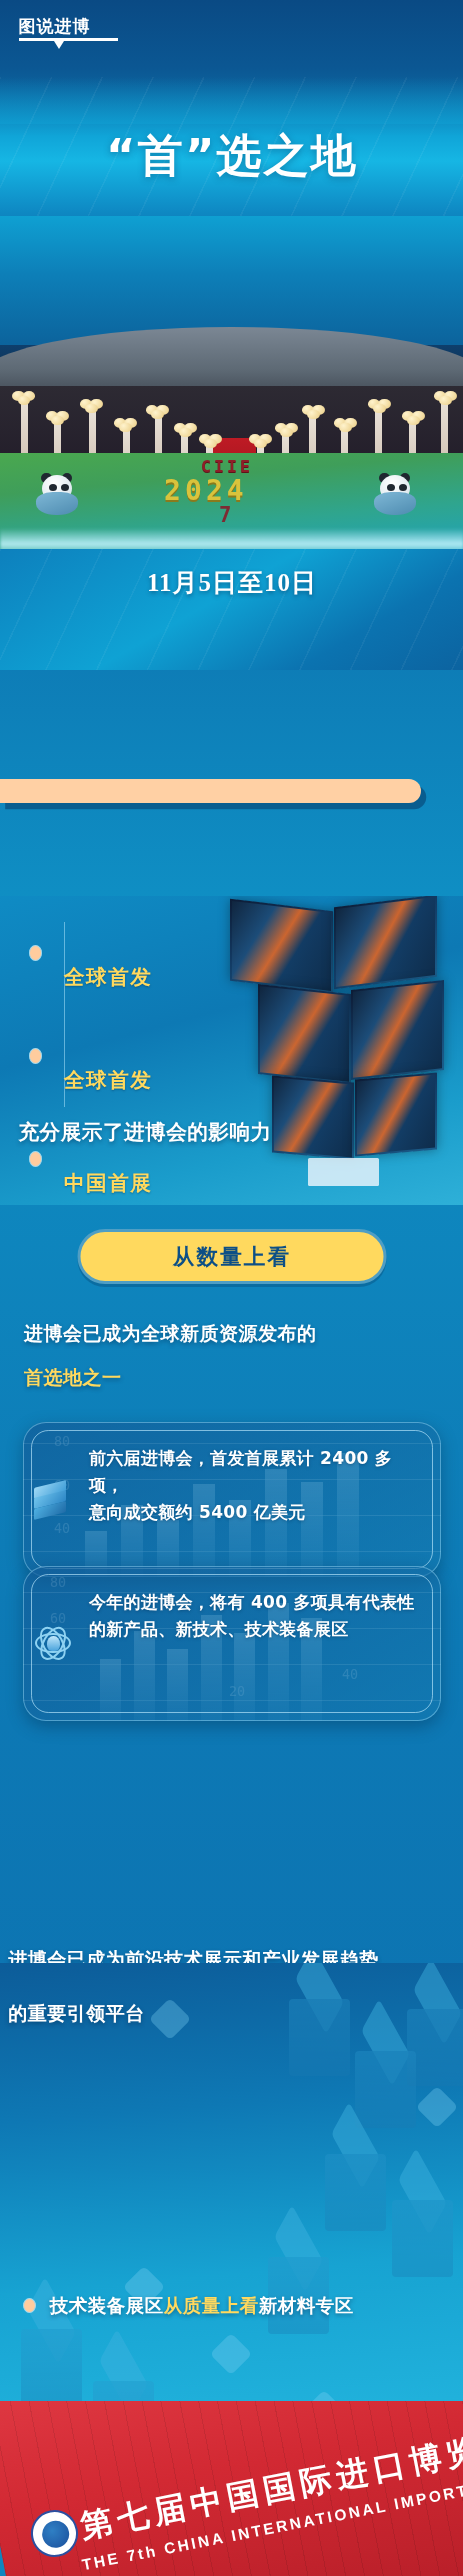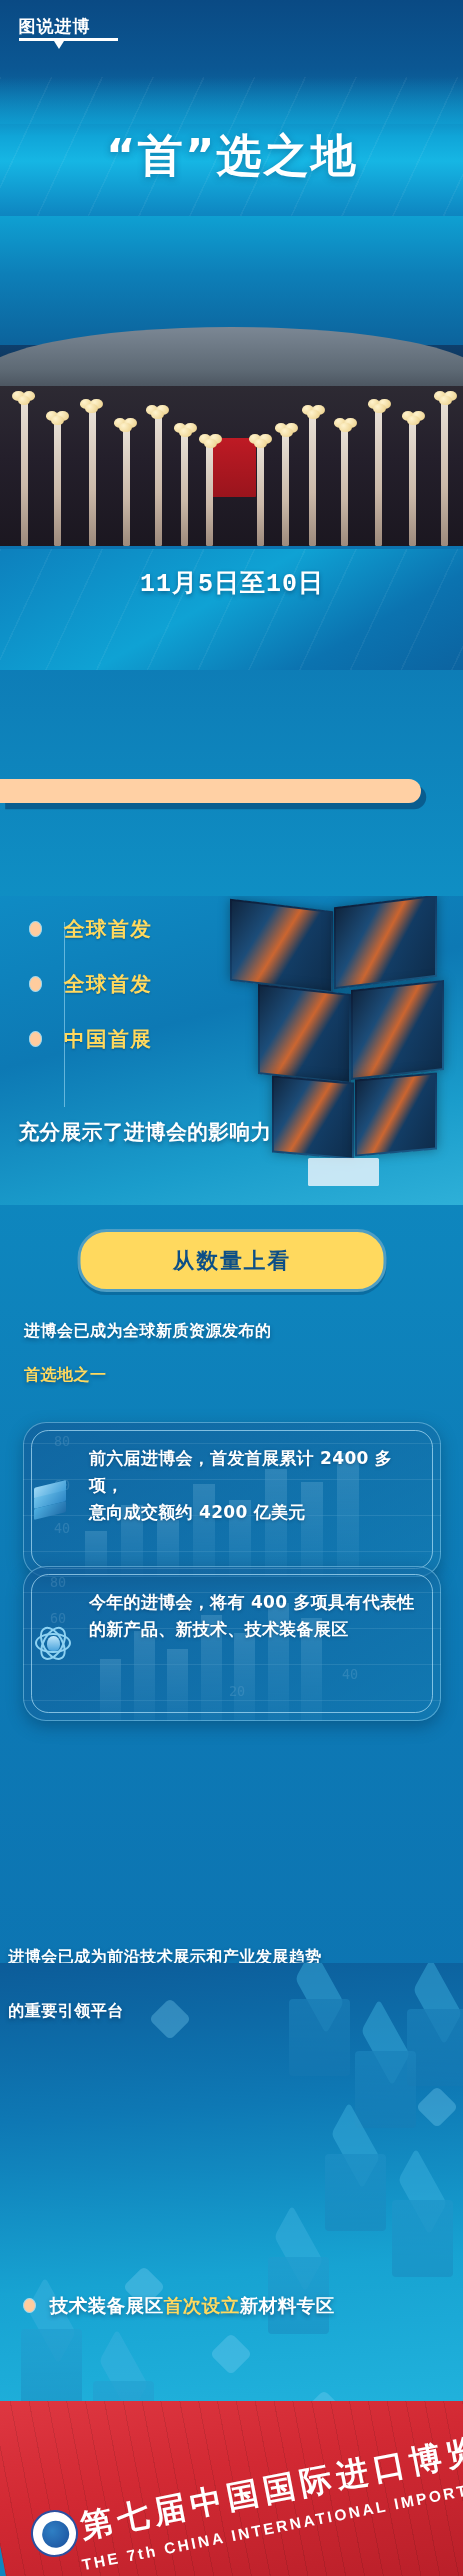--- a/index.html
+++ b/index.html
@@ -74,48 +74,48 @@
   .ciie-year{ position:absolute; left:164px; top:20.6px; font-size:28px; font-weight:bold;
      color:#d9c33c; letter-spacing:4.1px; font-family:"DejaVu Sans Mono",monospace; text-shadow:0 1.5px 0 #8a7a1c; }
   .ciie-seven{ position:absolute; left:219px; top:50px; font-size:20.6px; font-weight:bold;
      color:#7d2b33; font-family:"DejaVu Sans Mono",monospace; }
 
   
   #dateband { top:549px; height:121px;
      background:linear-gradient(150deg,#0d80bd 0%,#0fa2d4 45%,#0b73b0 75%,#0c63a0 100%); }
   .date-lines { position:absolute; left:0; right:0; top:566px; text-align:center; z-index:5; }
   .date-lines .l1 { font-size:25px; font-weight:bold; color:#fff; letter-spacing:1px;
-     text-shadow:0 1.5px 4.6px rgba(0,35,70,.45); font-family:Liberation Mono, monospace; }
+     text-shadow:0 1.5px 4.6px rgba(0,35,70,.45); font-family:Liberation Serif, serif; }
   .date-lines .l2 { margin-top:6.2px; font-size:21.6px; font-weight:bold; color:#fff; letter-spacing:0.5px;
      text-shadow:0 1.5px 4.6px rgba(0,35,70,.45); font-family:"DejaVu Sans","Liberation Sans",sans-serif; }
 
   
   .pill-peach { position:absolute; left:0; width:421px; background:#ffd0a4;
      border-radius:0 27px 27px 0; box-shadow:5.2px 6.2px 0 rgba(5,58,104,.55);
      display:flex; align-items:center; }
   .pill-peach .ptxt { padding:11.3px 15.5px 12.4px 35px; font-size:18px; font-weight:bold;
      color:#0d4f86; line-height:1.45; letter-spacing:0.5px;
      font-family:"DejaVu Sans","Liberation Sans",sans-serif; }
 
   
   .pill-yellow { position:absolute; left:50%; transform:translateX(-50%);
-     width:309px; height:63px; background:#ffd95e; border:3.1px solid #4f9ec4;
+     width:309px; height:55px; background:#ffd95e; border:3.1px solid #4f9ec4;
      border-radius:29px; display:flex; align-items:center; justify-content:center;
      box-shadow:0 3.1px 0 rgba(4,56,100,.3); }
   .pill-yellow span { font-size:21.6px; font-weight:bold; color:#0d4f86; letter-spacing:2.1px;
      font-family:"DejaVu Sans","Liberation Sans",sans-serif; }
 
   
   .blist { position:absolute; left:29px; }
   .bline { display:flex; align-items:center; margin-bottom:27px; position:relative; }
   .bdot { width:13.4px; height:15.5px; border-radius:50%; background:#ffcc9e;
      border:1px solid #9fd8ef; flex:0 0 auto; }
   .blabel { margin-left:21.6px; font-size:20.6px; font-weight:bold; color:#ffd95e;
      letter-spacing:1.5px; font-family:"DejaVu Sans","Liberation Sans",sans-serif;
-     text-shadow:0 1px 2.1px rgba(0,40,75,.4); }
+     text-shadow:0 1px 2.1px rgba(0,40,75,.4);margin-top:48px; }
   .brail { position:absolute; left:35px; width:1px; background:rgba(170,225,250,.55); }
 
   
   #screens { top:896px; height:309px;
      background:linear-gradient(165deg,#0f8bc4 0%,#0d79b4 40%,#1a9ccb 75%,#2eb0d8 100%); }
   .scr-block { position:absolute; background:linear-gradient(150deg,#0d1c36,#123a63 45%,#1b5f8d);
      box-shadow:0 0 11.3px rgba(0,0,0,.35); }
   .scr-block:after{ content:""; position:absolute; inset:2.1px;
      background:linear-gradient(120deg,#10263f 0%,#1d4f7c 30%,#e06a2a 48%,#123b63 62%,#0d2744 100%); opacity:.9; }
   .mediactr { position:absolute; left:308px; top:262px; width:71px; height:28px;
@@ -177,21 +177,21 @@
      border-radius:50%; background:radial-gradient(circle at 40% 35%,#2f7fc4,#1b4f9b); }
 
   
   .ctext { position:absolute; left:0; right:0; text-align:center;
      font-size:19px; font-weight:bold; line-height:1.5; letter-spacing:0.5px;
      font-family:"DejaVu Sans","Liberation Sans",sans-serif;
      text-shadow:0 1.5px 4.1px rgba(0,35,70,.45); }
   .white { color:#ffffff; }
   .yellow { color:#ffd95e; }
 
-  .ltext { position:absolute; font-size:16px; font-weight:bold; line-height:1.5;
+  .ltext { position:absolute; font-size:19px; font-weight:bold; line-height:1.5;
      letter-spacing:0.5px; font-family:"DejaVu Sans","Liberation Sans",sans-serif;
      text-shadow:0 1.5px 4.1px rgba(0,35,70,.45); }
 
   .diag-overlay { position:absolute; inset:0; pointer-events:none;
      background:repeating-linear-gradient(115deg,rgba(255,255,255,.05) 0 1.5px,transparent 1.5px 46px); }
 </style>
 </head>
 <body>
 
 <div class="page">
@@ -294,20 +294,42 @@
         <i></i>
         <i></i>
       </div>
     <div class="flower" style="left:434px; top:175px">
         <i></i>
         <i></i>
         <i></i>
       </div>
   </div>
 
+  <div class="band" id="lawn">
+    <div class="mascot" style="left:30px; top:18.5px">
+      <div class="ear" style="left:11.3px;top:1px"></div>
+        <div class="ear" style="left:32px;top:1px"></div>
+      <div class="head"></div>
+      <div class="eye" style="left:18.5px;top:12.4px"></div>
+        <div class="eye" style="left:31px;top:12.4px"></div>
+      <div class="body"></div>
+    </div>
+    <div class="mascot" style="left:368px; top:18.5px">
+      <div class="ear" style="left:11.3px;top:1px"></div>
+        <div class="ear" style="left:32px;top:1px"></div>
+      <div class="head"></div>
+      <div class="eye" style="left:18.5px;top:12.4px"></div>
+        <div class="eye" style="left:31px;top:12.4px"></div>
+      <div class="body"></div>
+    </div>
+    <div class="ciie-letters">CIIE</div>
+    <div class="ciie-year">2024</div>
+    <div class="ciie-seven">7</div>
+    <div class="lawn-glow"></div>
+  </div>
 
   <div class="band" id="dateband">
     <div class="diag-overlay"></div>
   </div>
   <div class="date-lines">
     <div class="l1">11月5日至10日</div>
   </div>
 
   <div class="pill-peach" style="top:779px;">
     <div class="ptxt">
@@ -368,21 +390,21 @@
       <div class="num" style="left:31px; top:99px">40</div>
     </div>
     <div class="inner"></div>
     <div class="icon ic-layers">
         <i></i>
         <i></i>
         <i></i>
       </div>
     <div class="dtxt">
       <div>前六届进博会，首发首展累计 2400 多项，</div>
-      <div>意向成交额约 4200 亿美元</div>
+      <div>意向成交额约 5400 亿美元</div>
     </div>
   </div>
 
   <div class="dcard" style="top:1566px; height:155px;">
     <div class="bgchart">
       <div class="gl" style="top:26px"></div>
         <div class="gl" style="top:62px"></div>
       <div class="gl" style="top:98px"></div>
         <div class="gl" style="top:134px"></div>
       <div class="bar" style="left:77px; width:20.6px; height:62px"></div>
@@ -453,21 +475,21 @@
     <div class="diamond" style="left:309px; top:433px"></div>
   </div>
 
   <div class="ltext white" style="left:8.2px; top:1999px;">的重要引领平台</div>
 
 
   <div class="bline" style="position:absolute; left:23px; top:2293px; margin:0;">
     <span class="bdot"></span>
     <span style="margin-left:13.4px; font-size:18.5px; font-weight:bold; color:#fff; letter-spacing:0.5px;
                  font-family:'DejaVu Sans','Liberation Sans',sans-serif; text-shadow:0 1.5px 4.1px rgba(0,35,70,.45);">
-      <span>技术装备展区</span><span class="yellow">首次设立</span><span>新材料专区</span>
+      <span>技术装备展区</span><span class="yellow">从质量上看</span><span>新材料专区</span>
     </span>
   </div>
 
   <div style="position:absolute; left:23px; top:2488px;">
     <div style="display:flex; align-items:center;">
       <span class="bdot"></span>
       <span style="margin-left:13.4px; font-size:18.5px; font-weight:bold; color:#fff; letter-spacing:0.5px;
                    font-family:'DejaVu Sans','Liberation Sans',sans-serif; text-shadow:0 1.5px 4.1px rgba(0,35,70,.45);">
         <span>创新孵化专区</span><span class="yellow">首次聚焦</span><span>数字经济、绿色低碳、</span>
       </span>

